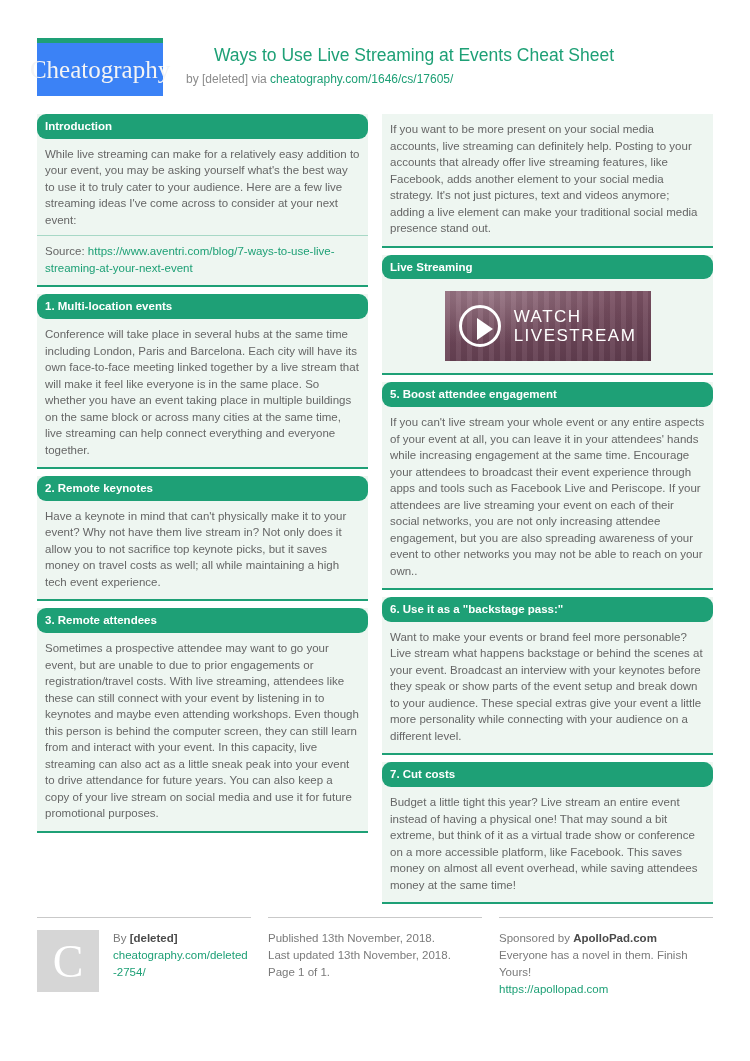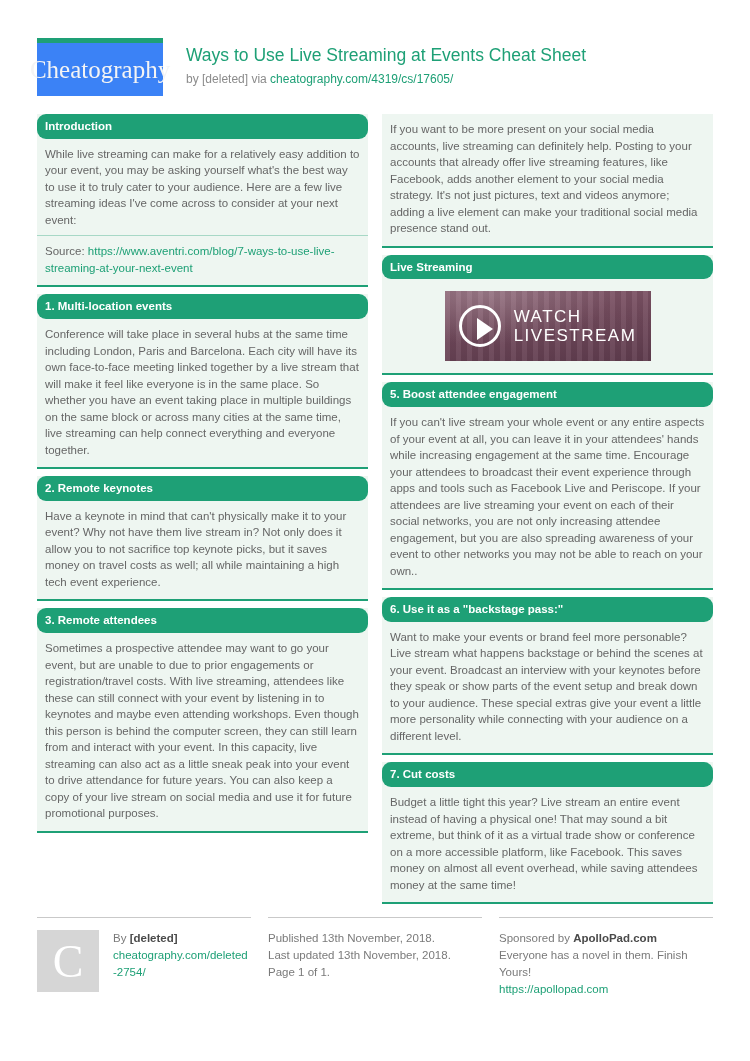--- a/index.html
+++ b/index.html
@@ -15,21 +15,21 @@
   .header { display:flex; align-items:flex-start; margin-bottom:18px; }
   .logo {
     width:126px; height:58px; background:#3b82f6;
     border-top:5px solid #1ea076;
     color:#f4f4f4; font-family:"Liberation Serif", serif; font-size:25px;
     display:flex; align-items:center; justify-content:center;
     flex:0 0 auto;
     text-align:right;
   }
   .header-text { margin-left:23px; padding-top:6px; }
-  .page-title { color:#1ea076; font-size:17.5px; font-weight:400; line-height:1.3; }
+  .page-title { color:#1ea076; font-size:17.5px; font-weight:400; line-height:1.3;margin-left:28px; }
   .byline { color:#8b8b8b; font-size:12px; margin-top:5px; }
   .byline .link { color:#1ea076; text-decoration:none; cursor:pointer; }
 
   
   .columns { display:flex; gap:14px; align-items:flex-start; }
   .col { width:331px; flex:0 0 331px; }
   .card {
     background:#eef6f1; border-bottom:2px solid #1ea076; margin-bottom:7px;
   }
   .card-header {
@@ -87,21 +87,21 @@
   <div class="header">
     <div class="logo">
       <span>Cheatography</span>
     </div>
     <div class="header-text">
       <div class="page-title">Ways to Use Live Streaming at Events Cheat Sheet</div>
       <div class="byline">
         <span>by</span>
         <span>[deleted]</span>
         <span>via</span>
-        <a class="link">cheatography.com/4319/cs/17605/</a>
+        <a class="link">cheatography.com/1646/cs/17605/</a>
       </div>
     </div>
   </div>
 
   <div class="columns">
 
     <div class="col">
 
       <div class="card">
         <div class="card-header">

